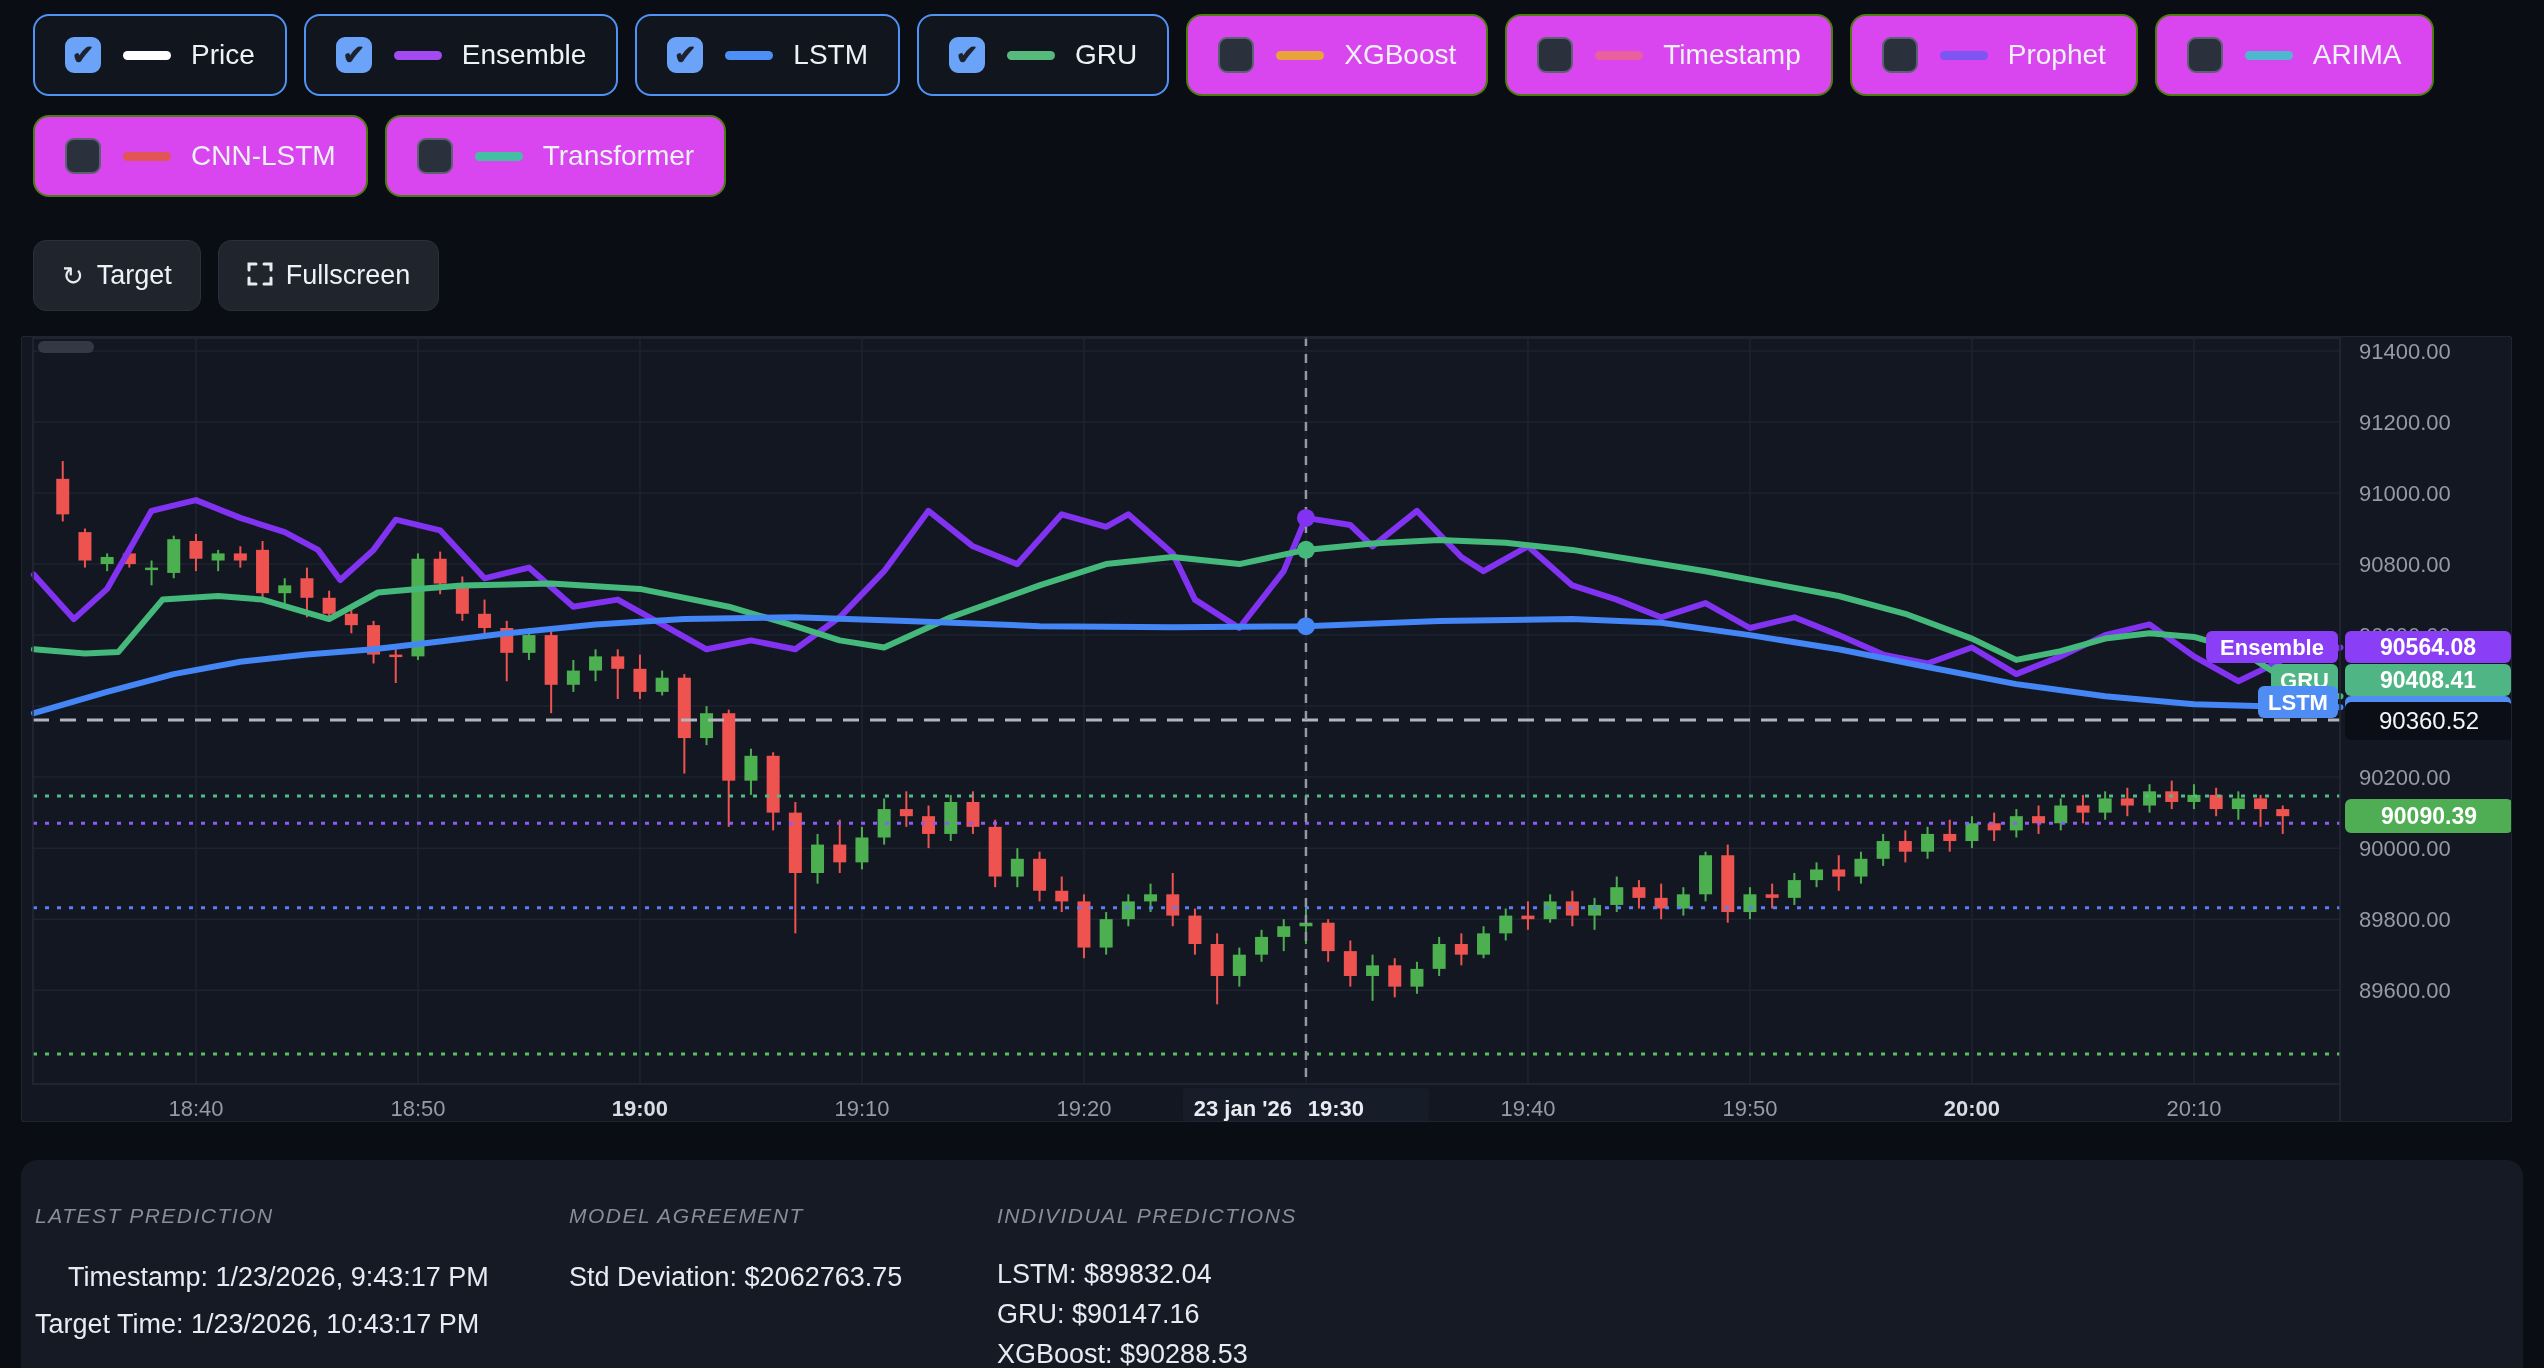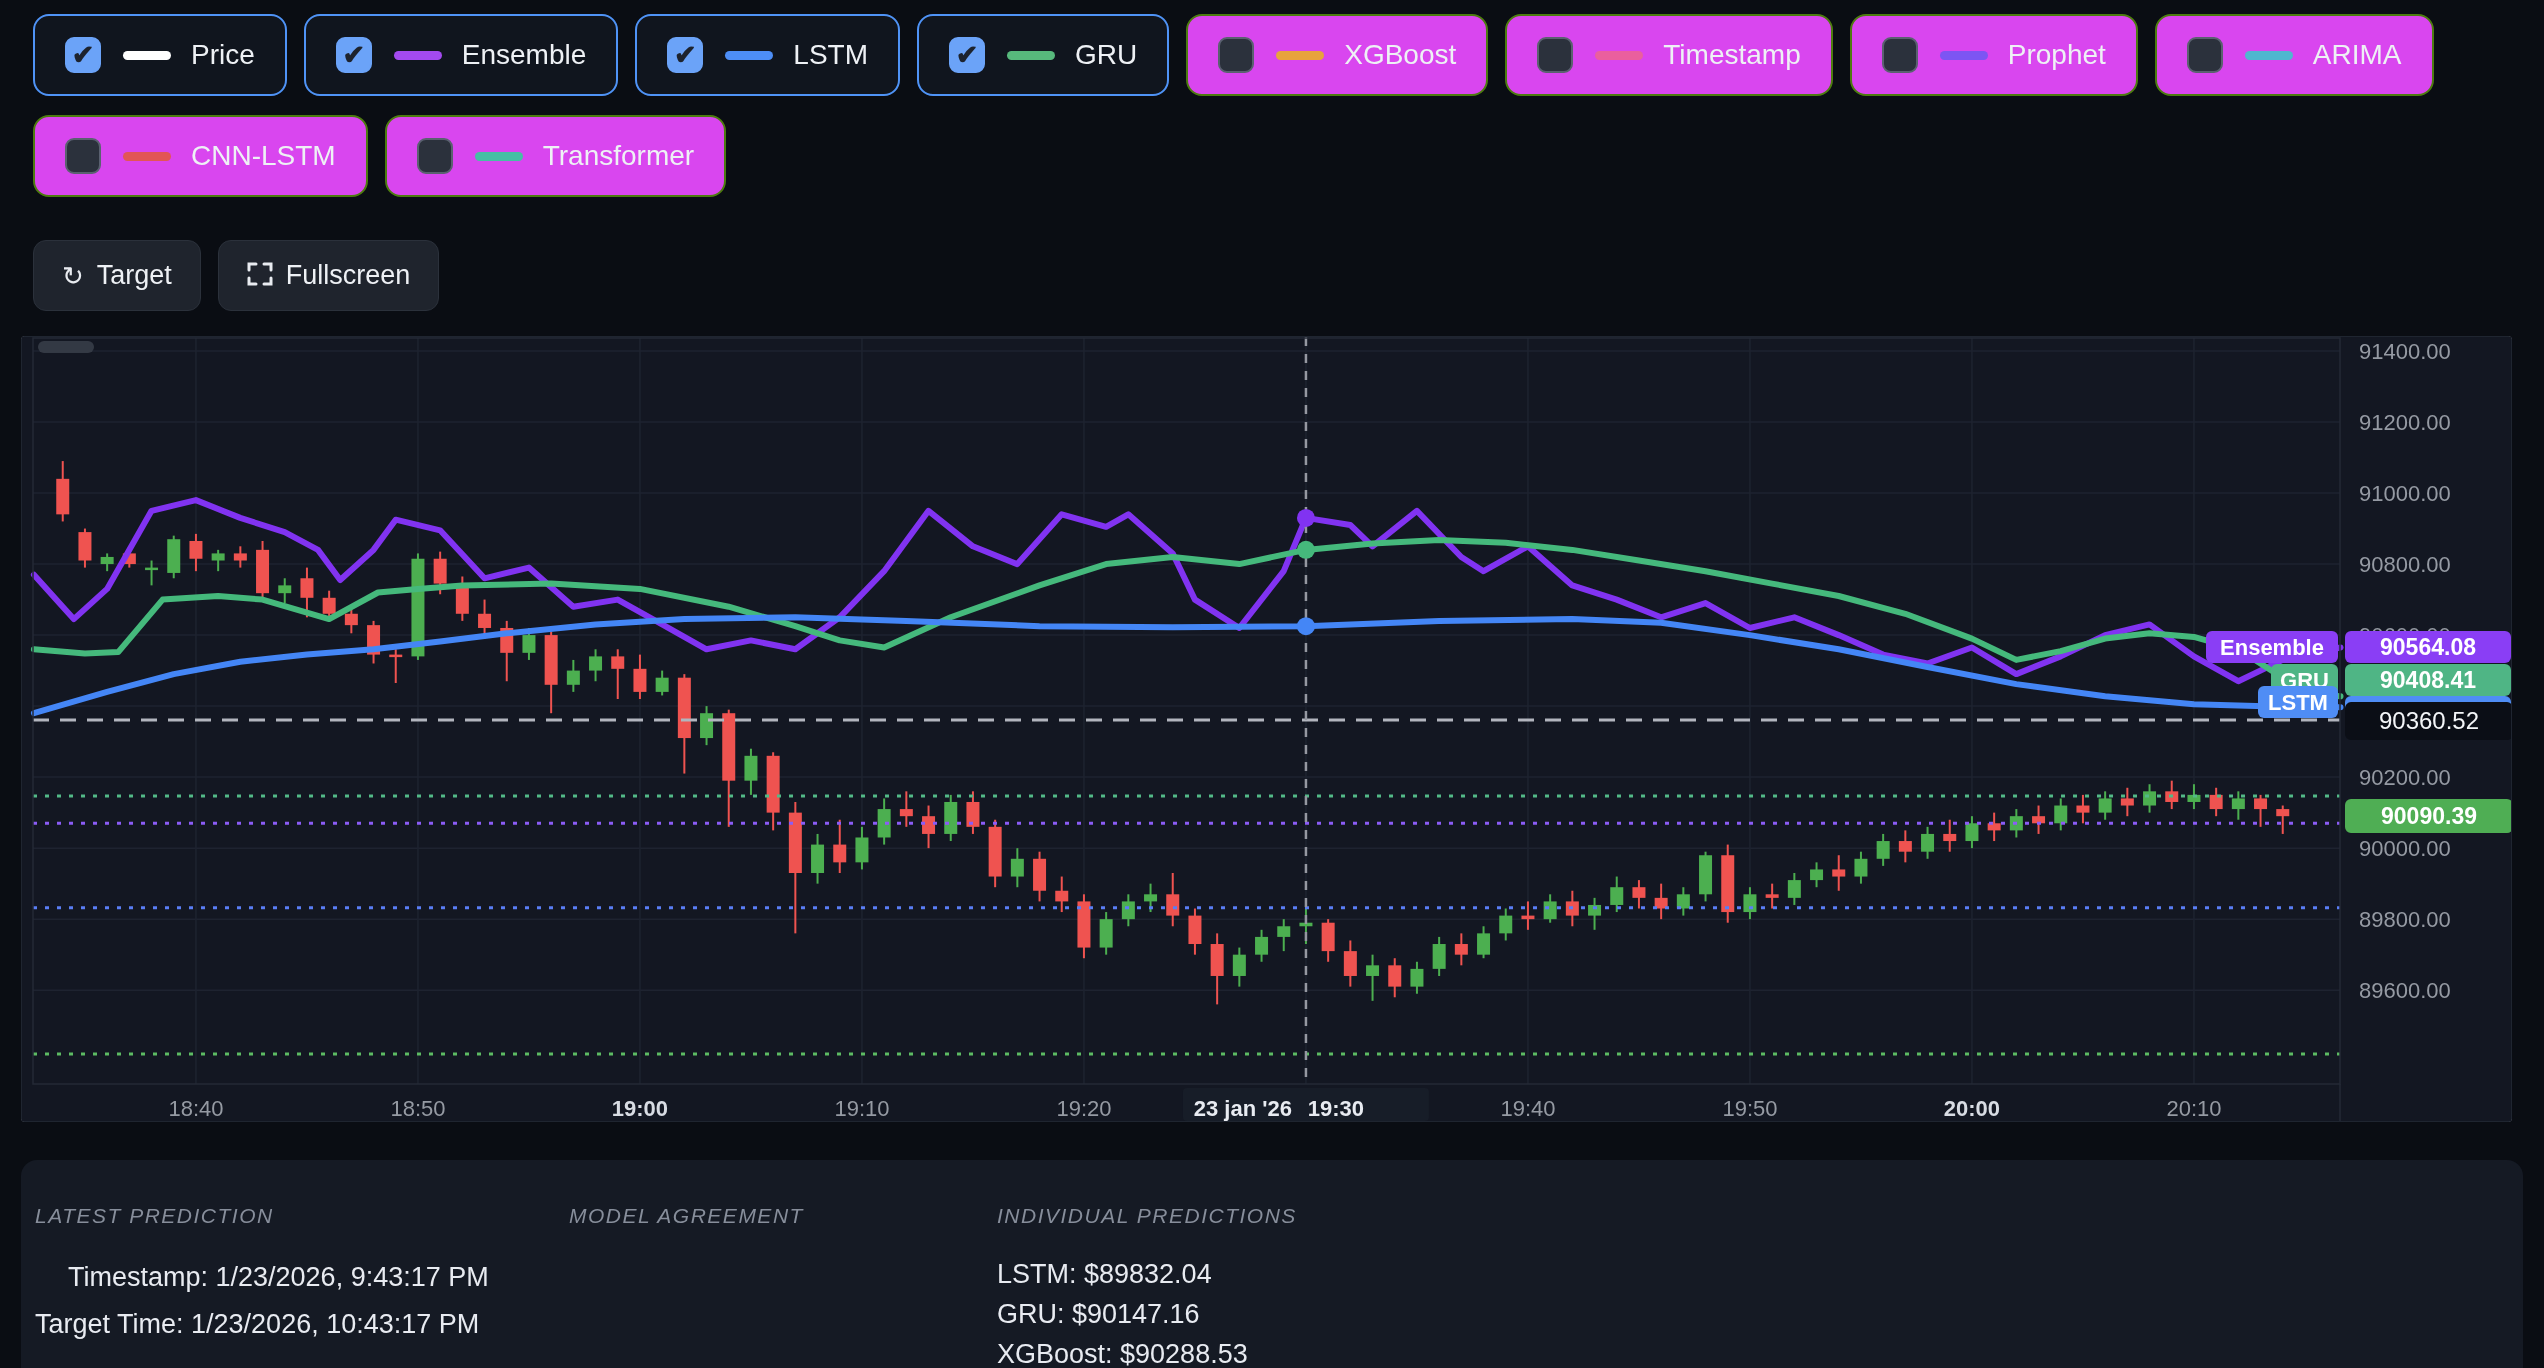--- a/index.html
+++ b/index.html
@@ -411,20 +411,21 @@
     <div class="stat-col" style="left: 14px;">
       <div class="stat-header">LATEST PREDICTION</div>
       <div class="stat-rows">
         <div class="stat-row" style="line-height: 47px; margin-left: 33px;">Timestamp:  1/23/2026, 9:43:17 PM</div>
         <div class="stat-row" style="line-height: 47px;">Target Time:  1/23/2026, 10:43:17 PM</div>
       </div>
     </div>
     <div class="stat-col" style="left: 548px;">
       <div class="stat-header">MODEL AGREEMENT</div>
       <div class="stat-rows">
+        <div class="stat-row" style="line-height: 47px;">Std Deviation:  $2062763.75</div>
       </div>
     </div>
     <div class="stat-col" style="left: 976px;">
       <div class="stat-header">INDIVIDUAL PREDICTIONS</div>
       <div class="stat-rows">
         <div class="stat-row" style="line-height: 40px;">LSTM: $89832.04</div>
         <div class="stat-row" style="line-height: 40px;">GRU: $90147.16</div>
         <div class="stat-row" style="line-height: 40px;">XGBoost: $90288.53</div>
       </div>
     </div>

